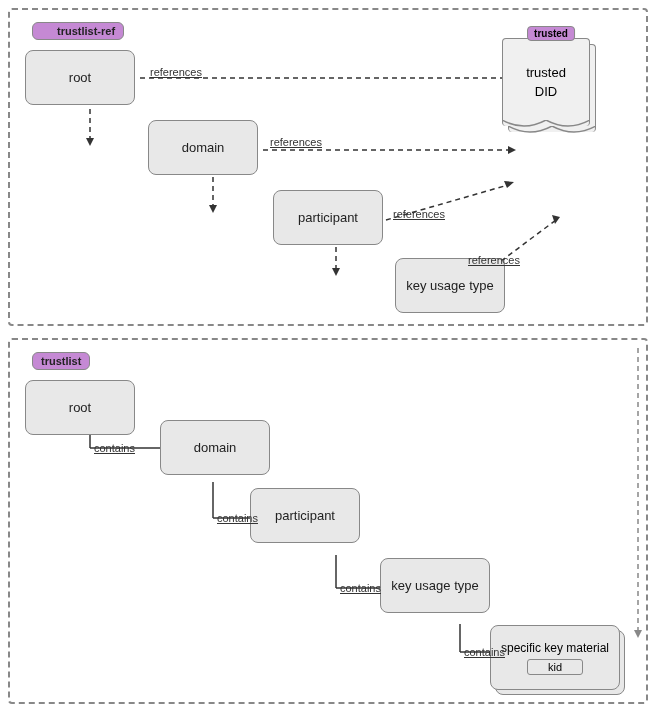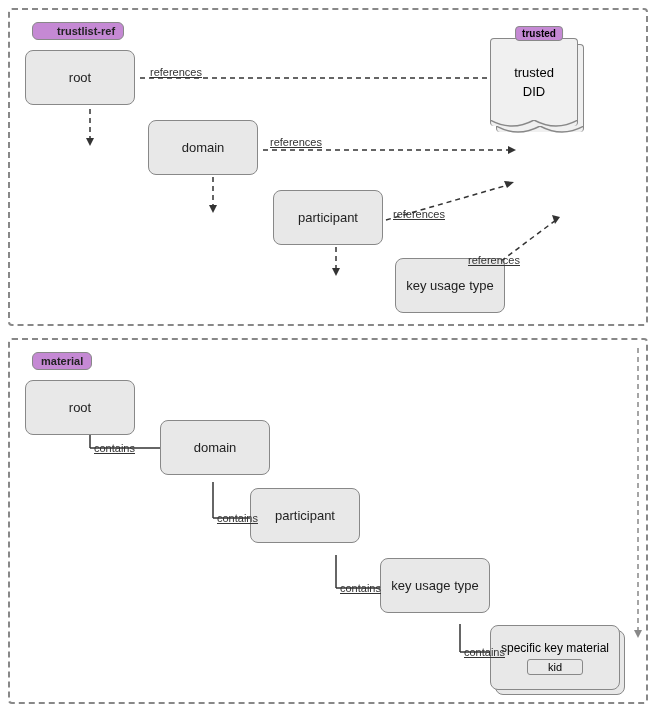--- a/index.html
+++ b/index.html
@@ -141,21 +141,21 @@
     <div class="box-label" style="left: 22px; top: 12px; padding-left: 24px;">trustlist-ref</div>
 
     <div class="box" style="left: 15px; top: 40px; width: 110px; height: 55px;">root</div>
 
     <div class="box" style="left: 138px; top: 110px; width: 110px; height: 55px;">domain</div>
 
     <div class="box" style="left: 263px; top: 180px; width: 110px; height: 55px;">participant</div>
 
     <div class="box" style="left: 385px; top: 248px; width: 110px; height: 55px;">key usage type</div>
 
-    <div class="trusted-did" style="position: absolute; left: 480px; top: 28px;">
+    <div class="trusted-did" style="position: absolute; left: 492px; top: 28px;">
       <div class="trusted-label-badge">trusted</div>
 
       <div style="position: relative; width: 98px; height: 100px;">
 
         <div style="position: absolute; top: 6px; left: 6px; width: 88px; height: 88px; background: #f0f0f0; border: 1.5px solid #888; border-radius: 4px; border-bottom: none;">
           
         </div>
 
         <svg style="position: absolute; top: 88px; left: 6px;" width="88" height="12">
           <path d="M0,0 Q22,12 44,0 Q66,12 88,0" fill="#f0f0f0" stroke="#888" stroke-width="1.5"></path>
@@ -196,21 +196,21 @@
       <polygon points="372,244 380,248 372,252" fill="#333"></polygon>
 
       <line x1="450" y1="284" x2="450" y2="312" stroke="#333" stroke-width="1.5"></line>
       <line x1="450" y1="312" x2="490" y2="312" stroke="#333" stroke-width="1.5"></line>
       <polygon points="487,308 495,312 487,316" fill="#333"></polygon>
 
       <line x1="628" y1="8" x2="628" y2="290" stroke="#888" stroke-width="1.5" stroke-dasharray="5,4"></line>
       <polygon points="624,290 628,298 632,290" fill="#888"></polygon>
     </svg>
 
-    <div class="box-label" style="left: 22px; top: 12px;">material</div>
+    <div class="box-label" style="left: 22px; top: 12px;">trustlist</div>
 
     <div class="box" style="left: 15px; top: 40px; width: 110px; height: 55px;">root</div>
 
     <div class="box" style="left: 150px; top: 80px; width: 110px; height: 55px;">domain</div>
 
     <div class="box" style="left: 240px; top: 148px; width: 110px; height: 55px;">participant</div>
 
     <div class="box" style="left: 370px; top: 218px; width: 110px; height: 55px;">key usage type</div>
 
     <div style="position: absolute; left: 480px; top: 285px;">

